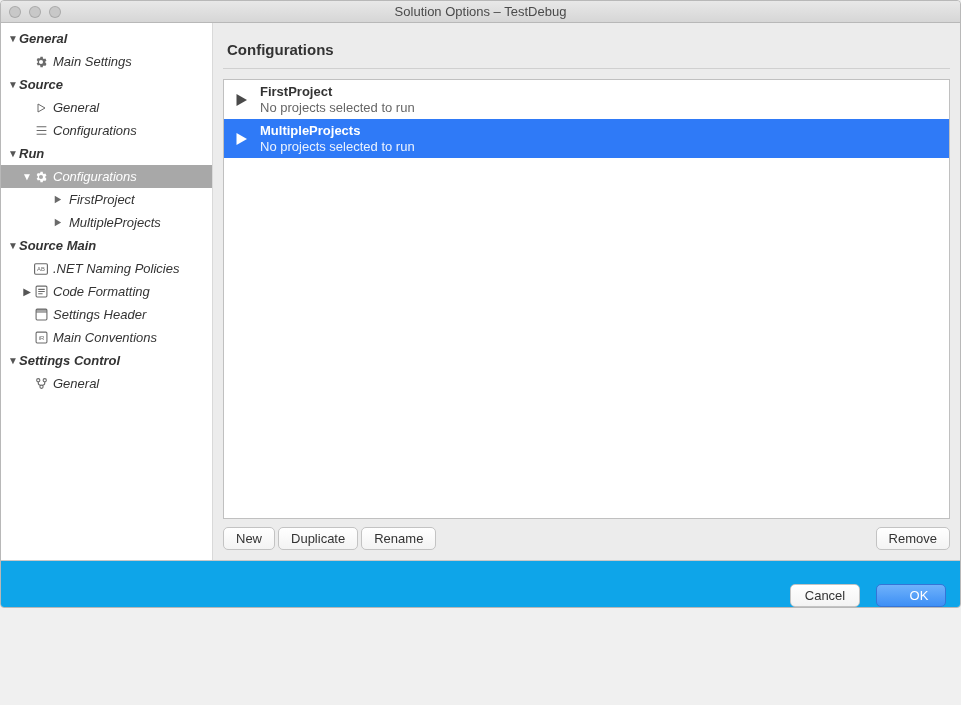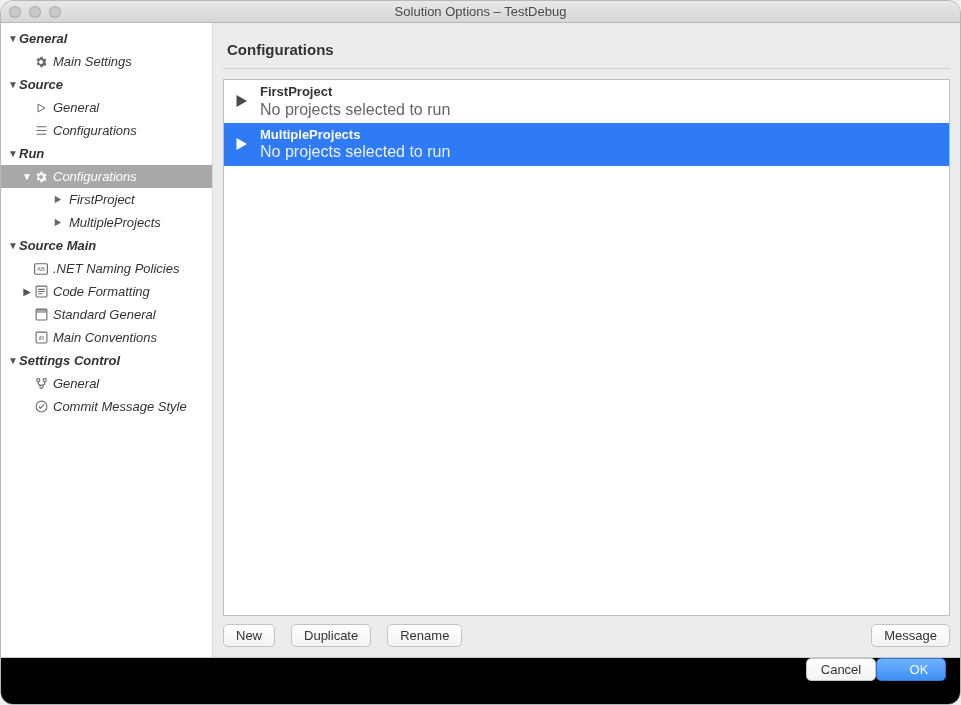--- a/index.html
+++ b/index.html
@@ -7,24 +7,24 @@
     font-family: -apple-system, "Helvetica Neue", Arial, sans-serif;
     font-size: 13px;
     color: #333;
     background: #f0f0f0;
     width: 961px;
     height: 705px;
     overflow: hidden;
   }
   .window {
     width: 961px;
-    height: 705px;
+    height: 608px;
     background: #ececec;
     border: 1px solid #b8b8b8;
-    border-radius: 13px;
+    border-radius: 4px;
     display: flex;
     flex-direction: column;
     overflow: hidden;
   }
   .titlebar {
     height: 22px;
     background: linear-gradient(#e8e8e8,#d6d6d6);
     border-bottom: 1px solid #b8b8b8;
     display: flex;
     align-items: center;
@@ -119,46 +119,46 @@
   }
   .list-item.selected {
     background: #2f7af7;
     color: #fff;
   }
   .list-item .play {
     width: 22px; height:22px; display:flex; align-items:center; justify-content:center;
   }
   .list-item .texts { display:flex; flex-direction:column; line-height:1.2; }
   .list-item .item-name { font-weight:700; font-size:13px; }
-  .list-item .item-sub { font-size:16px; opacity:0.9; }
+  .list-item .item-sub { font-size:13px; opacity:0.9; }
   .list-item:not(.selected) .item-name { color:#333; }
   .list-item:not(.selected) .item-sub { color:#555; }
 
   .list-buttons {
-    display:flex; gap:16px; margin-top:8px;
+    display:flex; gap:3px; margin-top:8px;
     align-items:center;
   }
   .spacer { flex:1; }
   .btn {
     background: linear-gradient(#fff,#f3f3f3);
     border: 1px solid #c3c3c3;
     border-radius: 5px;
     padding: 3px 12px;
     font-size: 13px;
     color:#333;
     cursor: pointer;
   }
   .footer {
     height: 46px;
     display:flex;
-    align-items:flex-start;
+    align-items:flex-end;
     justify-content:flex-end;
-    gap:0;
+    gap:16px;
     padding: 0 14px;
-    background:#000000;
+    background:#0ea5e9;
   }
   .btn.primary {
     background: linear-gradient(#6fb2fb,#3d8ff5);
     border-color:#3574d6;
     color:#fff;
     min-width:70px;
     padding-left:28px;
   }
   .btn.std { min-width:70px; }
   svg { display:block; }
@@ -276,21 +276,21 @@
           <span class="lbl">Code Formatting</span>
         </div>
         <div class="tree-row lvl1">
           <span class="caret"></span>
           <span class="tree-icon">
             <svg width="13" height="13" viewBox="0 0 24 24">
                 <rect x="2" y="2" width="20" height="20" rx="2" fill="none" stroke="currentColor" stroke-width="2"></rect>
                 <rect x="2" y="2" width="20" height="7" fill="currentColor" opacity="0.6"></rect>
               </svg>
           </span>
-          <span class="lbl">Standard General</span>
+          <span class="lbl">Settings Header</span>
         </div>
         <div class="tree-row lvl1">
           <span class="caret"></span>
           <span class="tree-icon">
             <svg width="13" height="13" viewBox="0 0 24 24">
                 <rect x="2" y="2" width="20" height="20" rx="2" fill="none" stroke="currentColor" stroke-width="2"></rect>
                 <text x="12" y="16" text-anchor="middle" font-size="11" fill="currentColor" font-family="Arial">iR</text>
               </svg>
           </span>
           <span class="lbl">Main Conventions</span>
@@ -304,30 +304,20 @@
           <span class="caret"></span>
           <span class="tree-icon">
             <svg width="13" height="13" viewBox="0 0 24 24">
                 <circle cx="6" cy="6" r="3" fill="none" stroke="currentColor" stroke-width="2"></circle>
                 <circle cx="18" cy="6" r="3" fill="none" stroke="currentColor" stroke-width="2"></circle>
                 <circle cx="12" cy="18" r="3" fill="none" stroke="currentColor" stroke-width="2"></circle>
                 <path fill="none" stroke="currentColor" stroke-width="2" d="M6 9v2a4 4 0 004 4M18 9v2a4 4 0 01-4 4"></path>
               </svg>
           </span>
           <span class="lbl">General</span>
-        </div>
-        <div class="tree-row lvl1">
-          <span class="caret"></span>
-          <span class="tree-icon">
-            <svg width="13" height="13" viewBox="0 0 24 24">
-                <circle cx="12" cy="12" r="10" fill="none" stroke="currentColor" stroke-width="2"></circle>
-                <path fill="none" stroke="currentColor" stroke-width="2" d="M7 12l3 3 7-7"></path>
-              </svg>
-          </span>
-          <span class="lbl">Commit Message Style</span>
         </div>
 
       </div>
 
       <div class="content">
         <div class="content-title">Configurations</div>
         <div class="content-body">
           <div class="listbox">
 
             <div class="list-item">
@@ -354,21 +344,21 @@
               </span>
             </div>
 
           </div>
 
           <div class="list-buttons">
             <button class="btn">New</button>
             <button class="btn">Duplicate</button>
             <button class="btn">Rename</button>
             <span class="spacer"></span>
-            <button class="btn">Message</button>
+            <button class="btn">Remove</button>
           </div>
         </div>
       </div>
 
     </div>
 
     <div class="footer">
       <button class="btn std">Cancel</button>
       <button class="btn primary">OK</button>
     </div>

